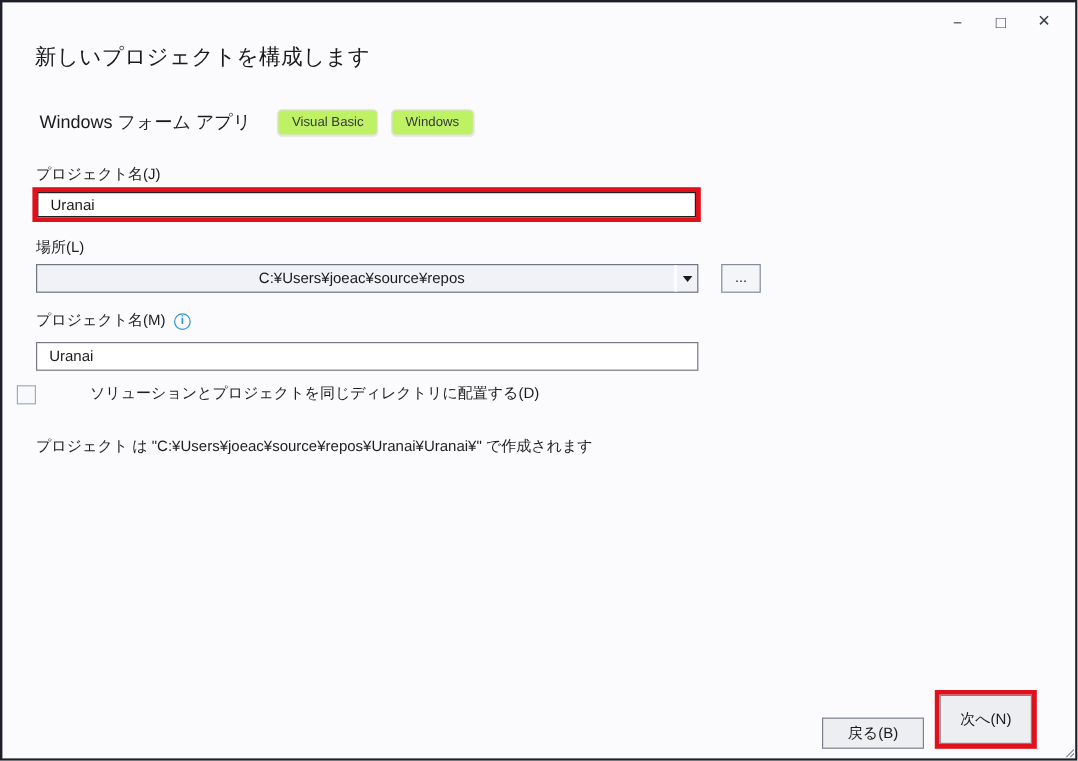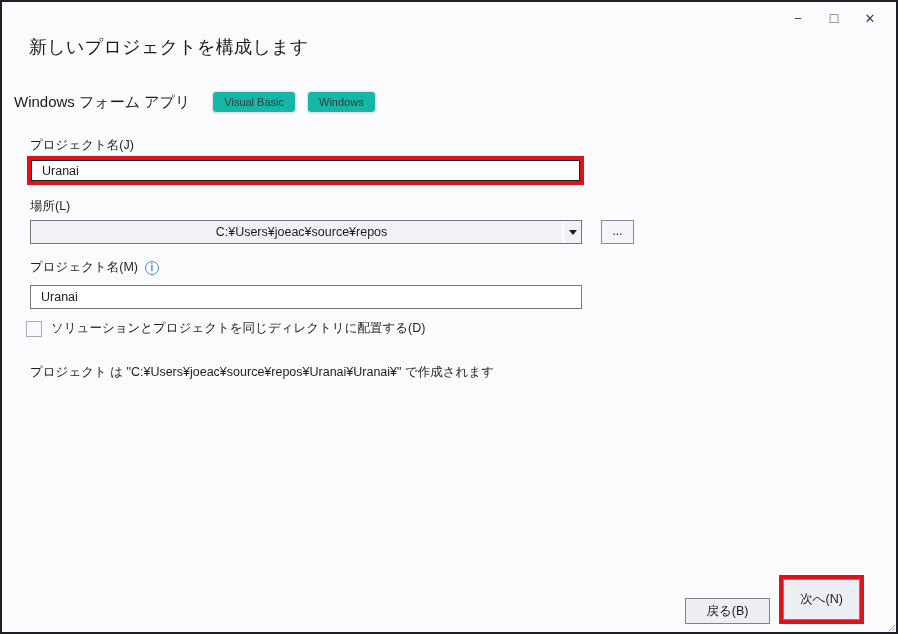--- a/index.html
+++ b/index.html
@@ -37,33 +37,33 @@
   
   .page-title {
     position: absolute;
     left: 27px; top: 33px;
     font-size: 18px;
     color: #1b1b1b;
     letter-spacing: 0.3px;
   }
   .subtitle-row {
     position: absolute;
-    left: 12px; top: 89px;
+    left: 31px; top: 89px;
     display: flex;
     align-items: center;
     text-align: right;
   }
   .project-type {
     font-size: 15px;
     color: #1b1b1b;
     margin-right: 22px;
   }
   .tag {
     display: inline-block;
-    background: #14b8a6;
+    background: #bef264;
     border: 1px solid #e2e2e8;
     border-radius: 4px;
     box-shadow: 0 1px 1px rgba(0,0,0,0.08);
     padding: 4px 11px 4px;
     font-size: 11px;
     color: #383838;
     margin-right: 11px;
     white-space: nowrap;
   }
   
@@ -166,23 +166,24 @@
     background: #ffffff;
     font-family: "Liberation Sans", "DejaVu Sans", sans-serif;
     font-size: 12.5px;
     color: #1b1b1b;
     padding-left: 10px;
     outline: none;
     display: block;
   }
   .checkbox-row {
     position: absolute;
-    left: 24px; top: 318px;
-    display: flex;
-    align-items: center;
+    left: 12px; top: 318px;
+    display: flex;
+    align-items: center;
+    gap: 36px;
   }
   .checkbox-box {
     width: 16px; height: 16px;
     border: 1px solid #a6aab5;
     background: #f8f9fc;
     margin-right: 9px;
   }
   .checkbox-label {
     font-size: 12.5px;
     color: #1e1e1e;

